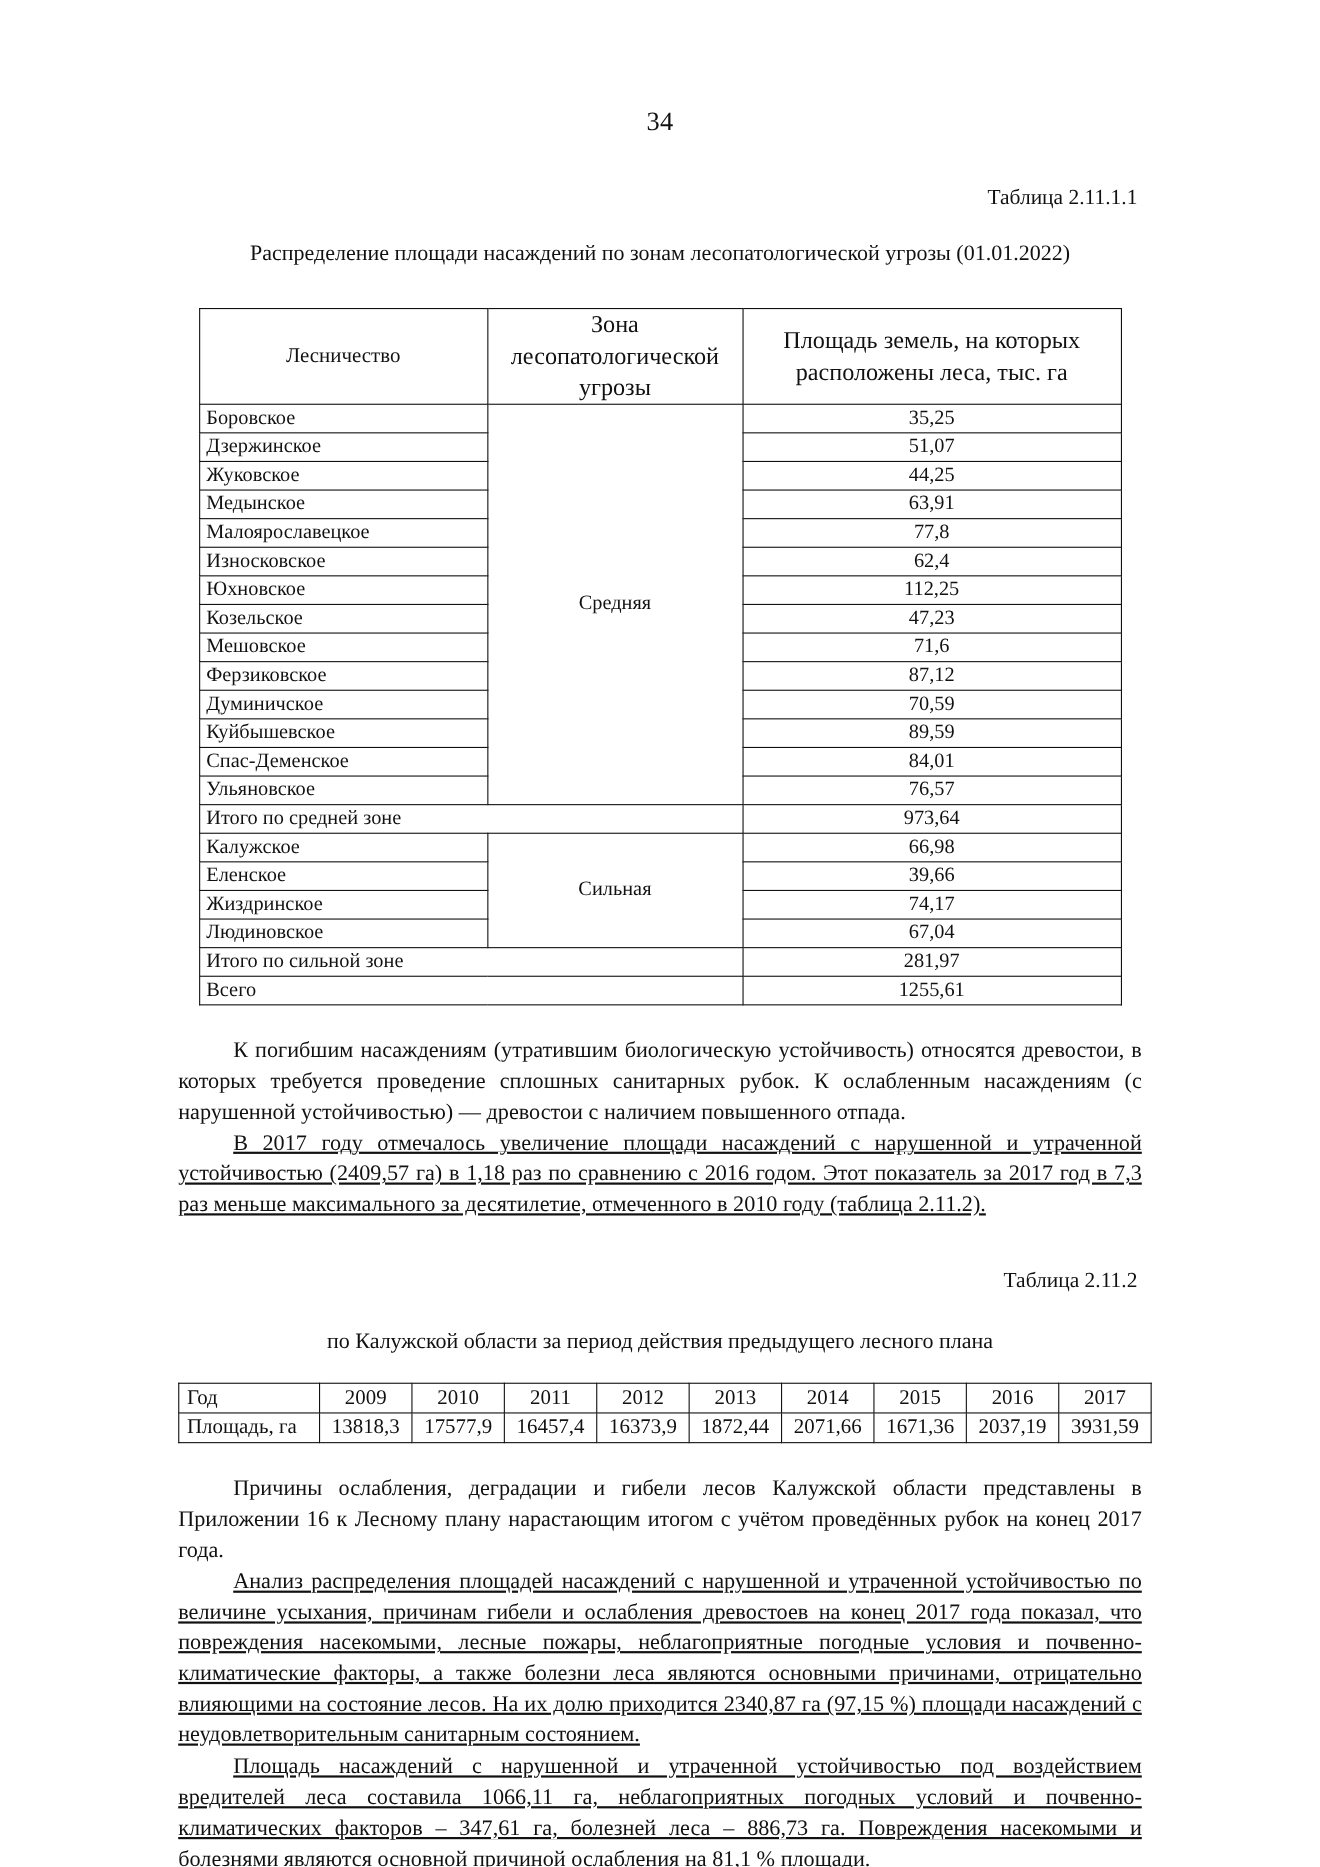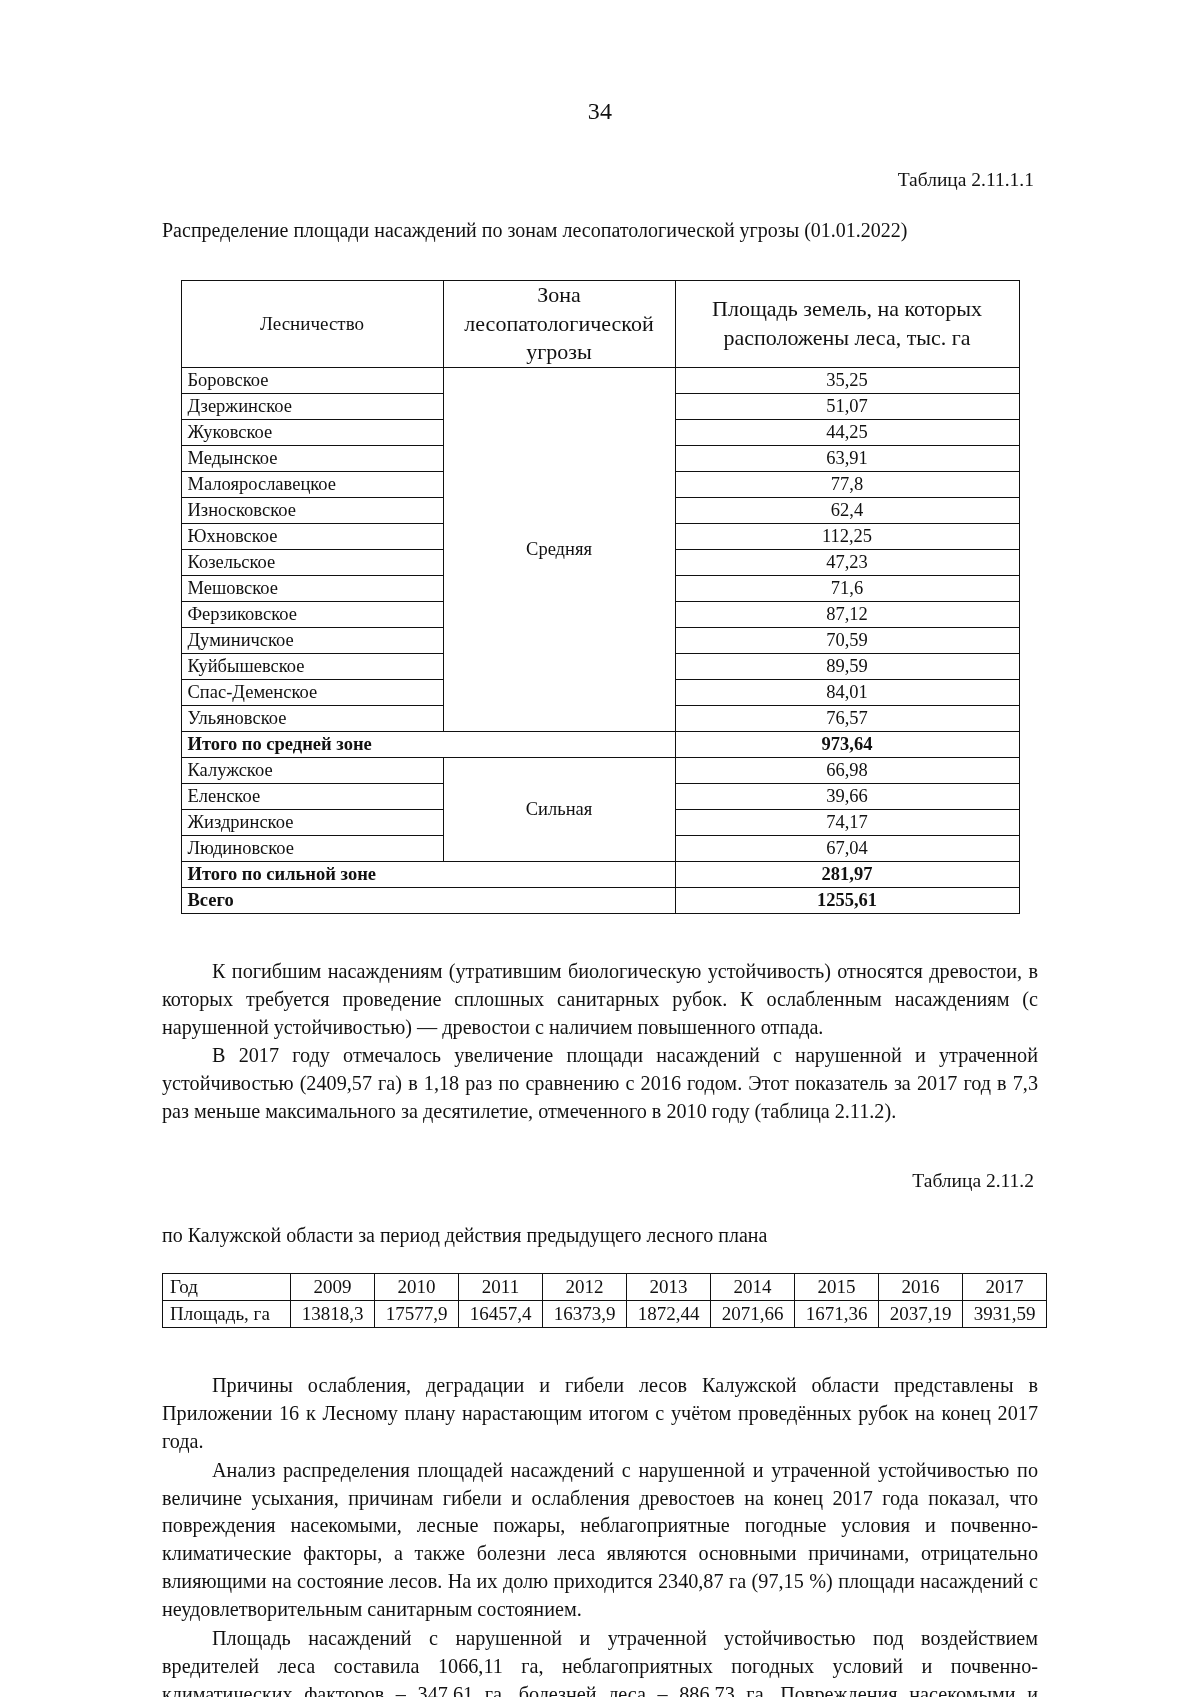--- a/index.html
+++ b/index.html
@@ -33,21 +33,21 @@
     width: 876px;
     padding-left: 0;
   }
   .table-caption-right {
     text-align: right;
     font-size: 19.5px;
     margin-top: 44px;
     padding-right: 4px;
   }
   .table-title {
-    text-align: left;
+    text-align: center;
     font-size: 20px;
     margin-top: 26px;
     line-height: 1.35;
   }
   .table-title.two-line {
     margin-top: 30px;
   }
 
   
   table.zones {
@@ -78,40 +78,41 @@
     padding-left: 6px;
   }
   table.zones td.zone {
     text-align: center;
     vertical-align: middle;
   }
   table.zones td.value {
     text-align: center;
   }
   table.zones tr.total td {
-    font-weight: bold;
+    font-weight: normal;
   }
   .col-w1 { width: 262px; }
   .col-w2 { width: 232px; }
   .col-w3 { width: 344px; }
 
   
   p.body-text {
     font-size: 20.2px;
     line-height: 1.38;
     text-align: justify;
     text-indent: 50px;
     margin: 0;
     hyphens: manual;
   }
   .para-block {
-    margin-top: 44px;
+    margin-top: 28px;
   }
   .para-block p.body-text + p.body-text {
     margin-top: 1px;
+    text-decoration: underline;
   }
 
   
   table.years {
     border-collapse: collapse;
     margin: 24px auto 0 auto;
     font-size: 19px;
     table-layout: fixed;
     width: 800px;
   }

